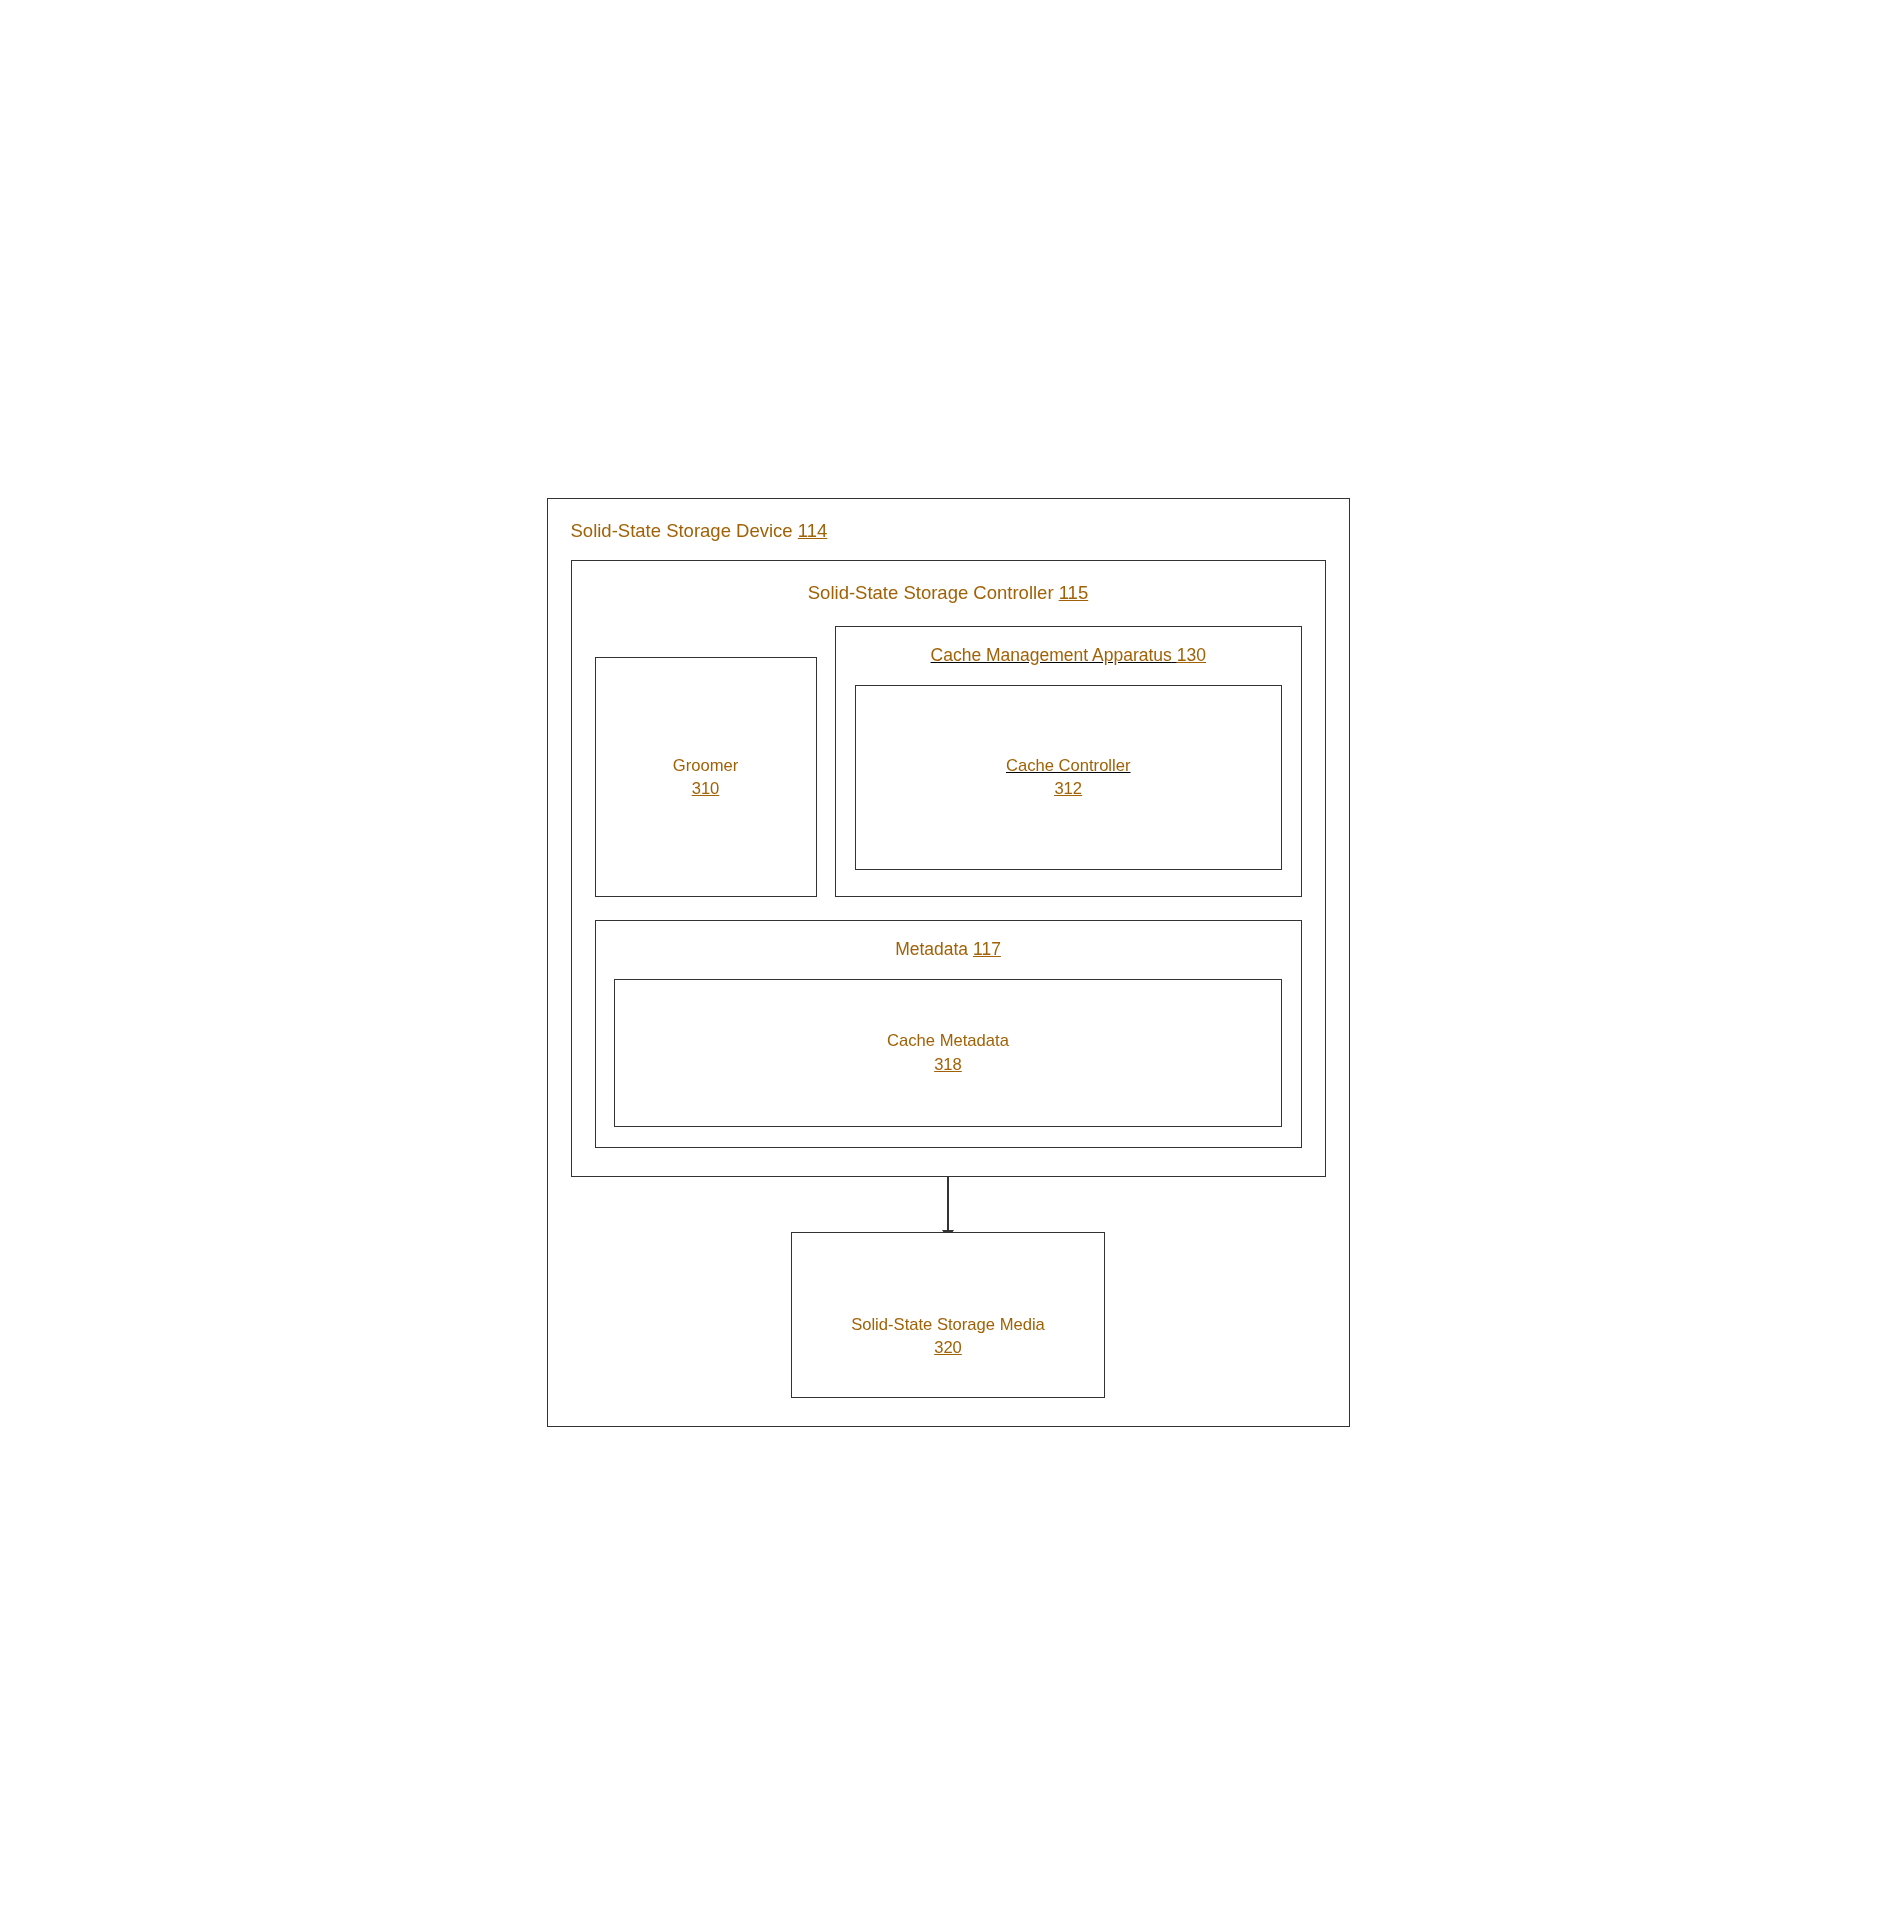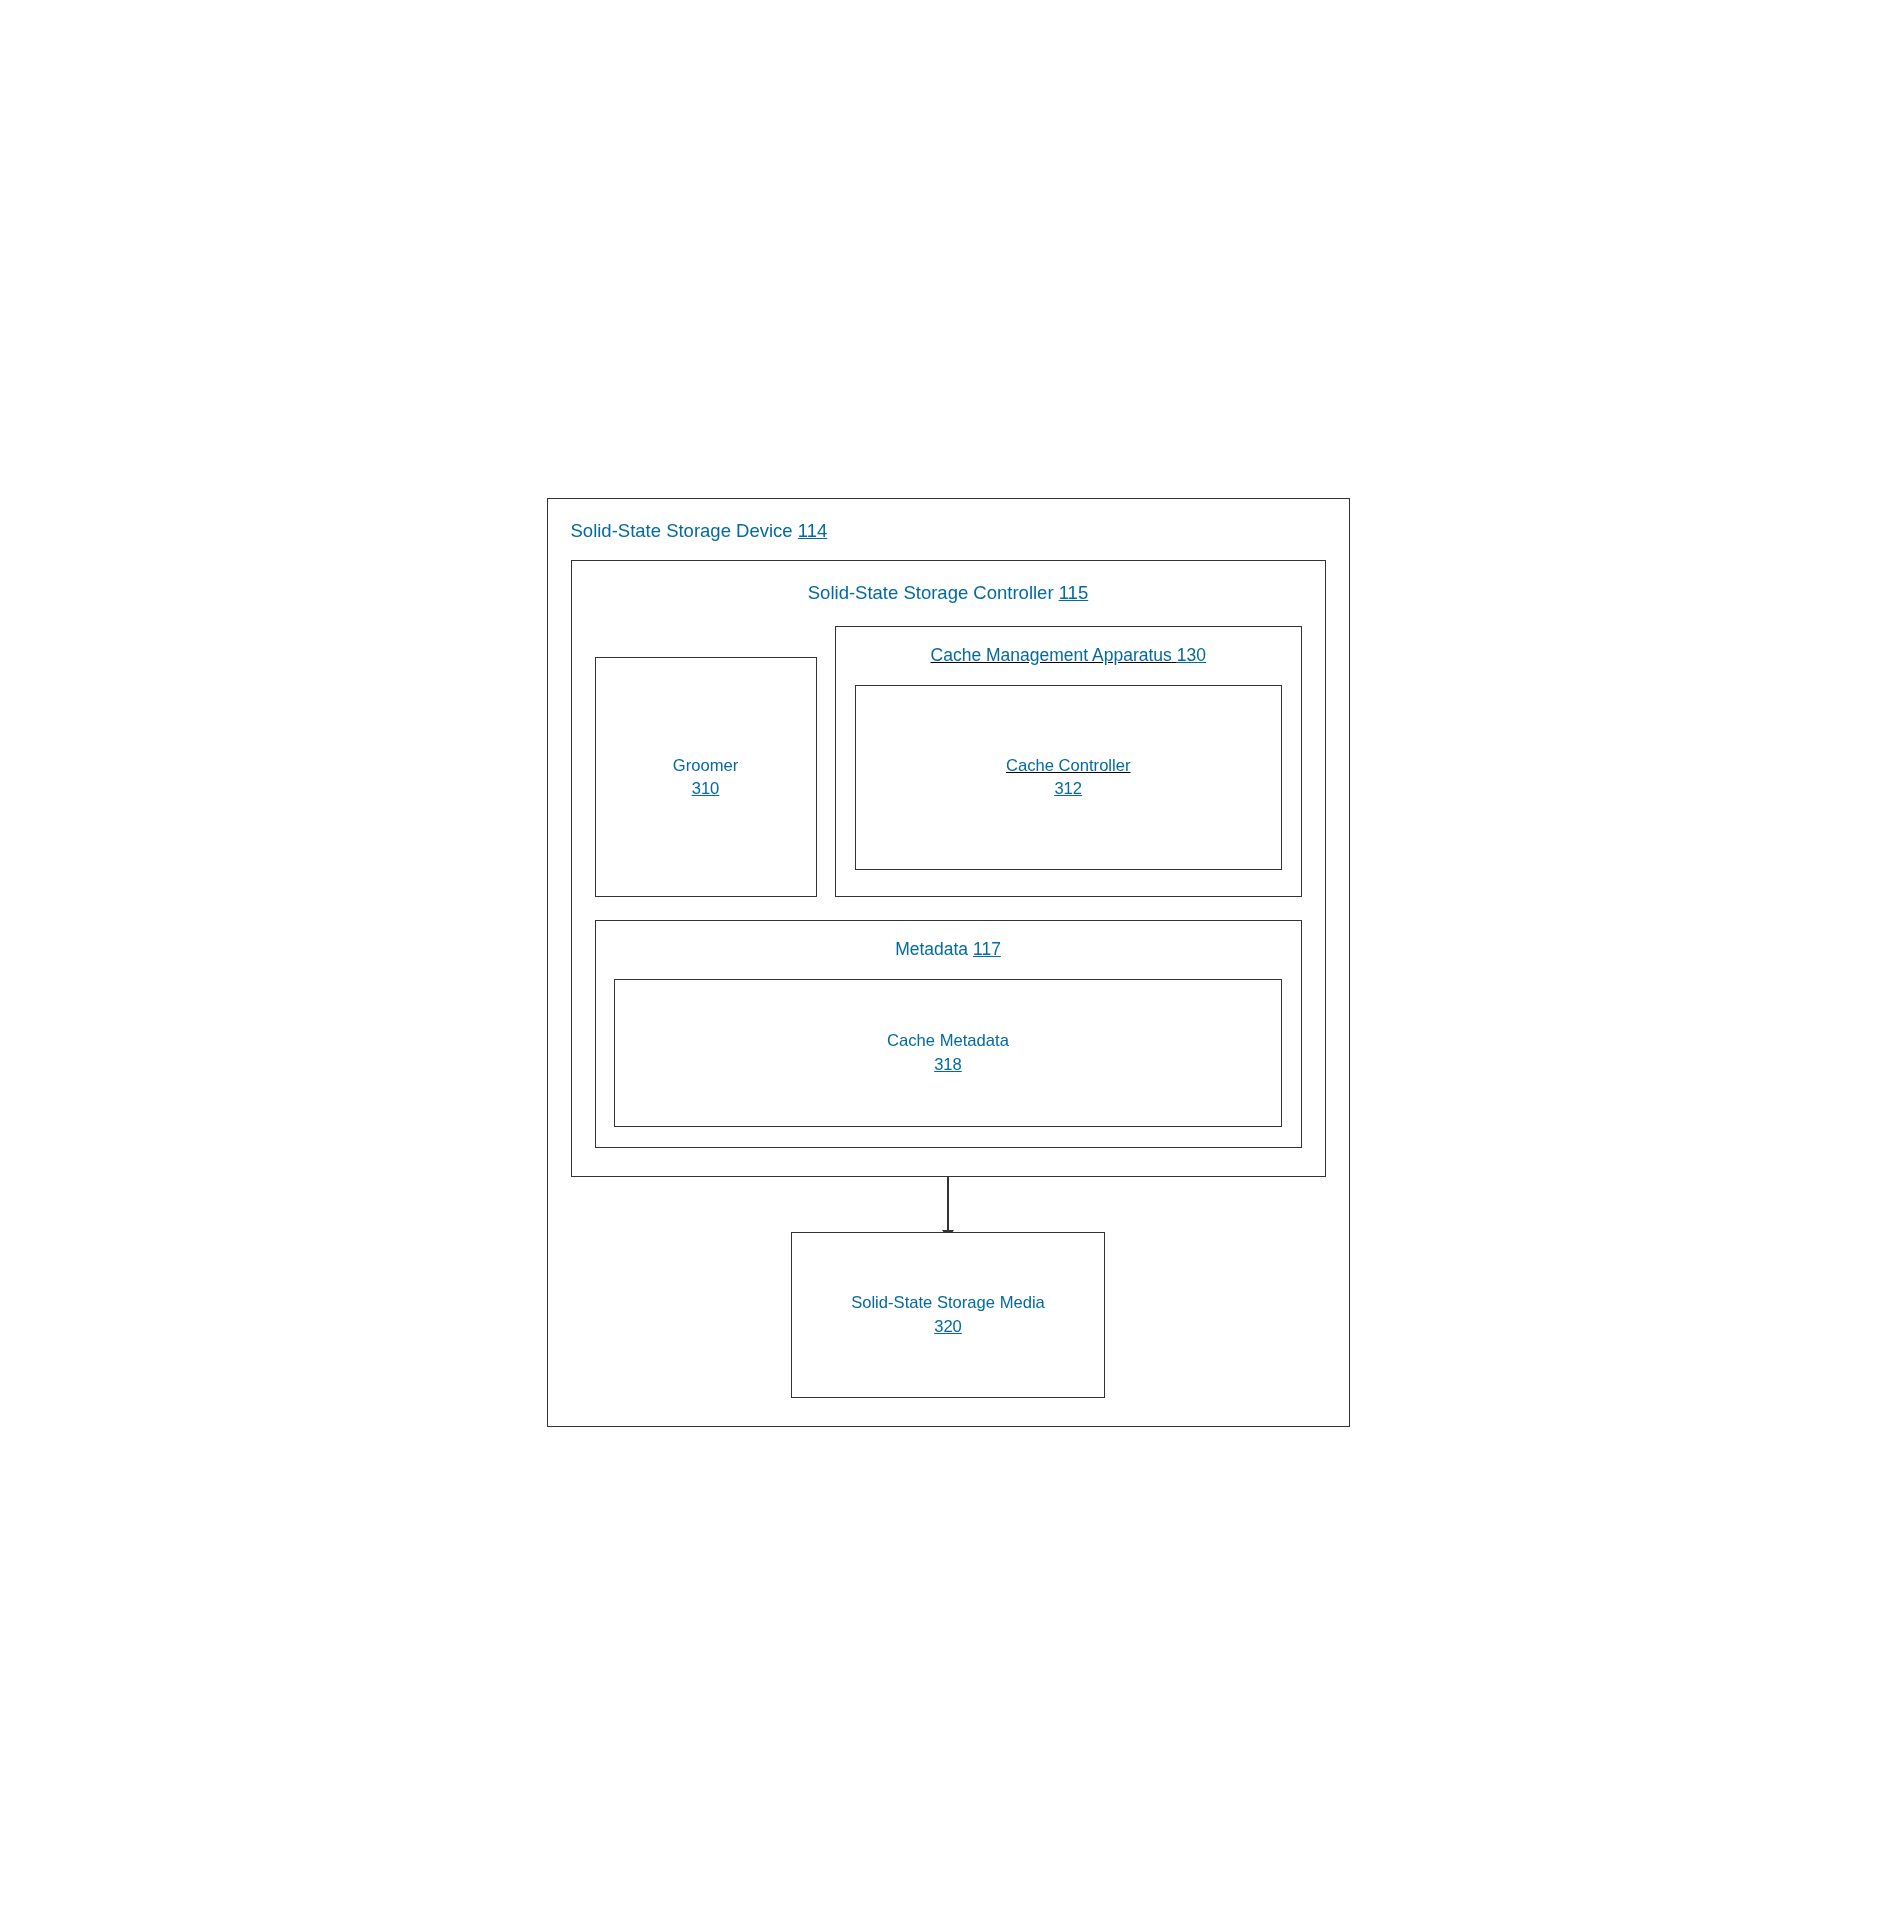--- a/index.html
+++ b/index.html
@@ -24,21 +24,21 @@
     }
 
     .box {
       border: 1.8px solid #333;
       background: #ffffff;
       position: relative;
     }
 
     .box-label {
       font-size: 16.6px;
-      color: #0369a1;
+      color: #a16207;
       text-align: center;
       line-height: 1.4;
     }
 
     .box-label .underlined {
       text-decoration: underline;
     }
 
     
     .device-114 {
@@ -188,21 +188,21 @@
       border-right: 6.5px solid transparent;
       border-top: 9.2px solid #333;
     }
 
     
     .storage-media-320 {
       width: 314px;
       margin: 0 auto;
       display: flex;
       flex-direction: column;
-      justify-content: center;
+      justify-content: flex-end;
       align-items: center;
       padding: 37px 28px;
       min-height: 166px;
     }
   </style>
 </head>
 <body>
 
 <div class="diagram-container">
 

